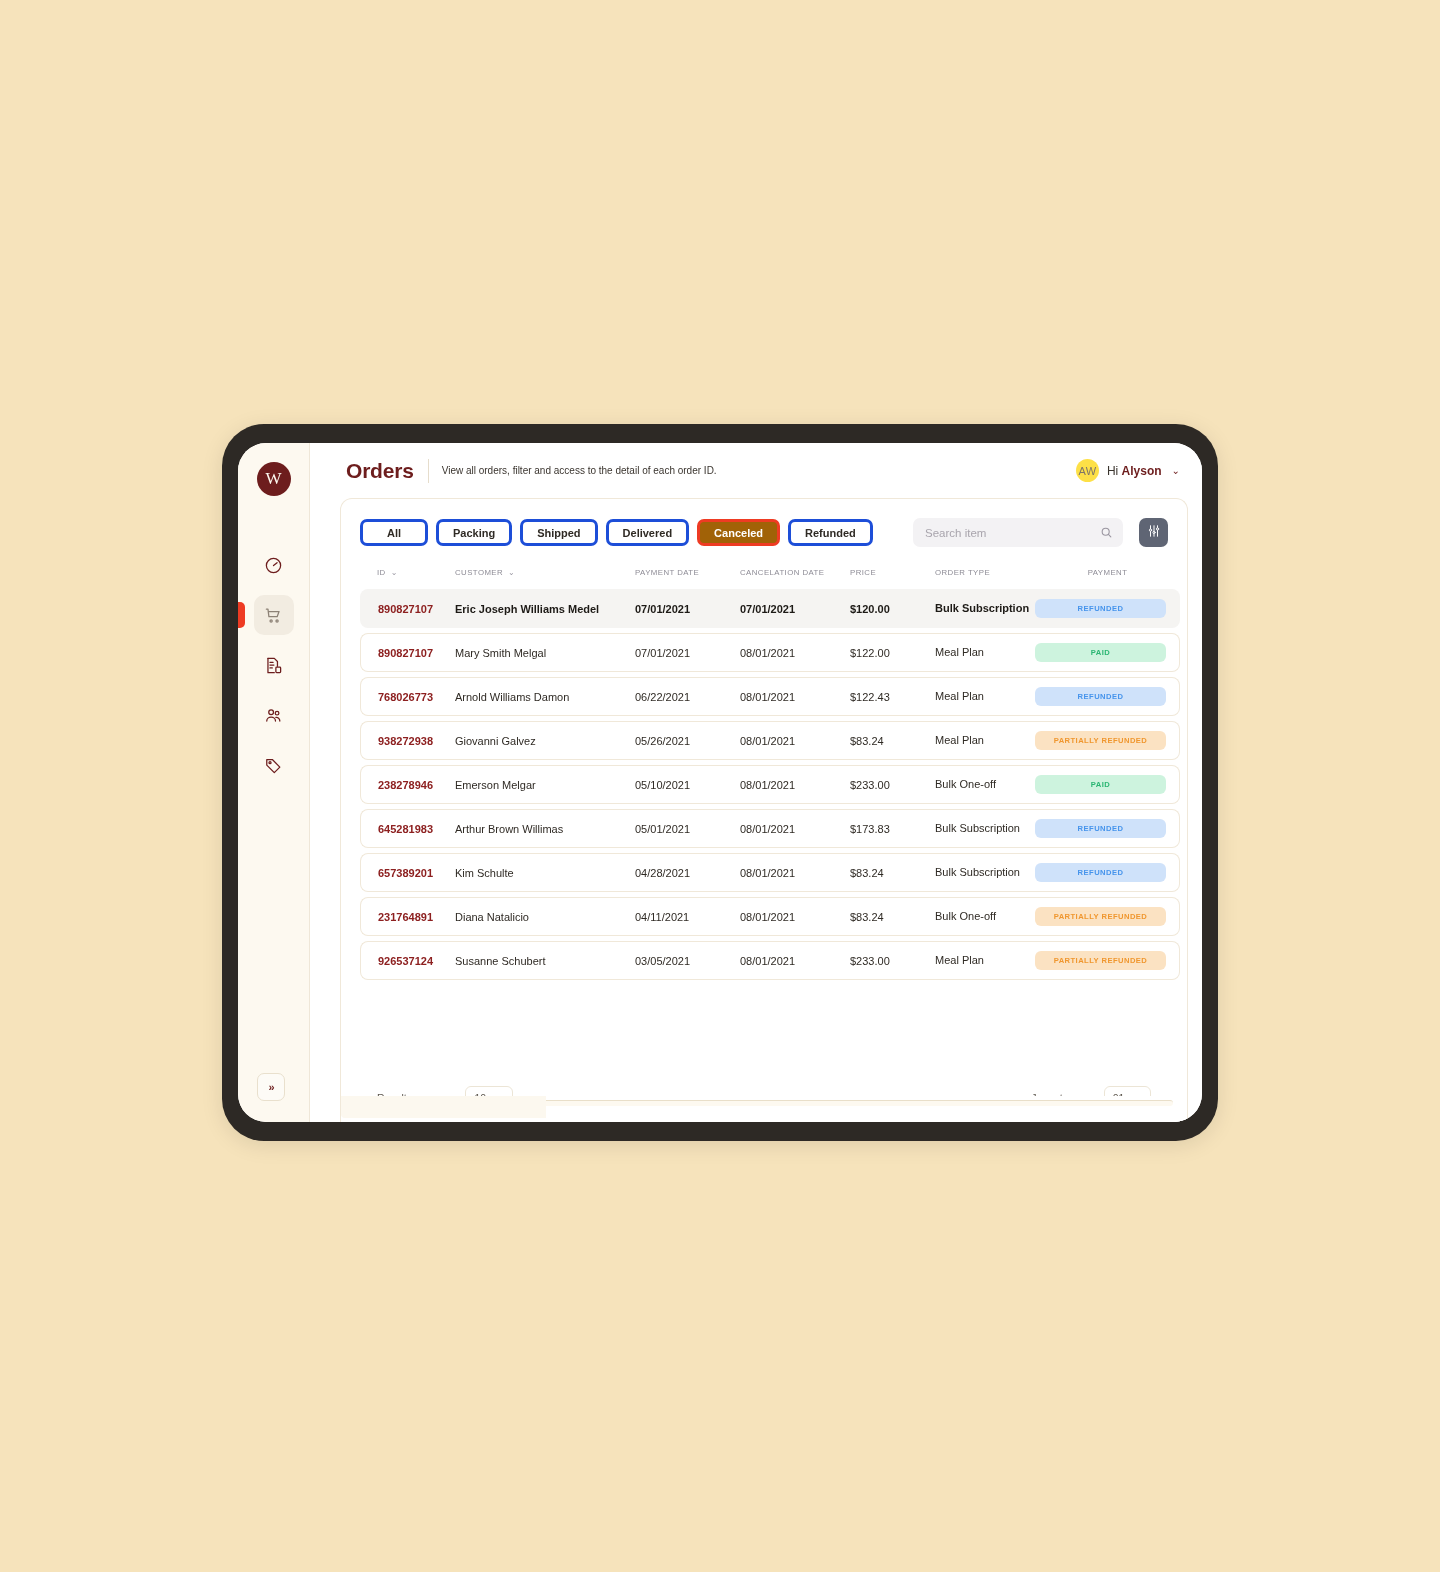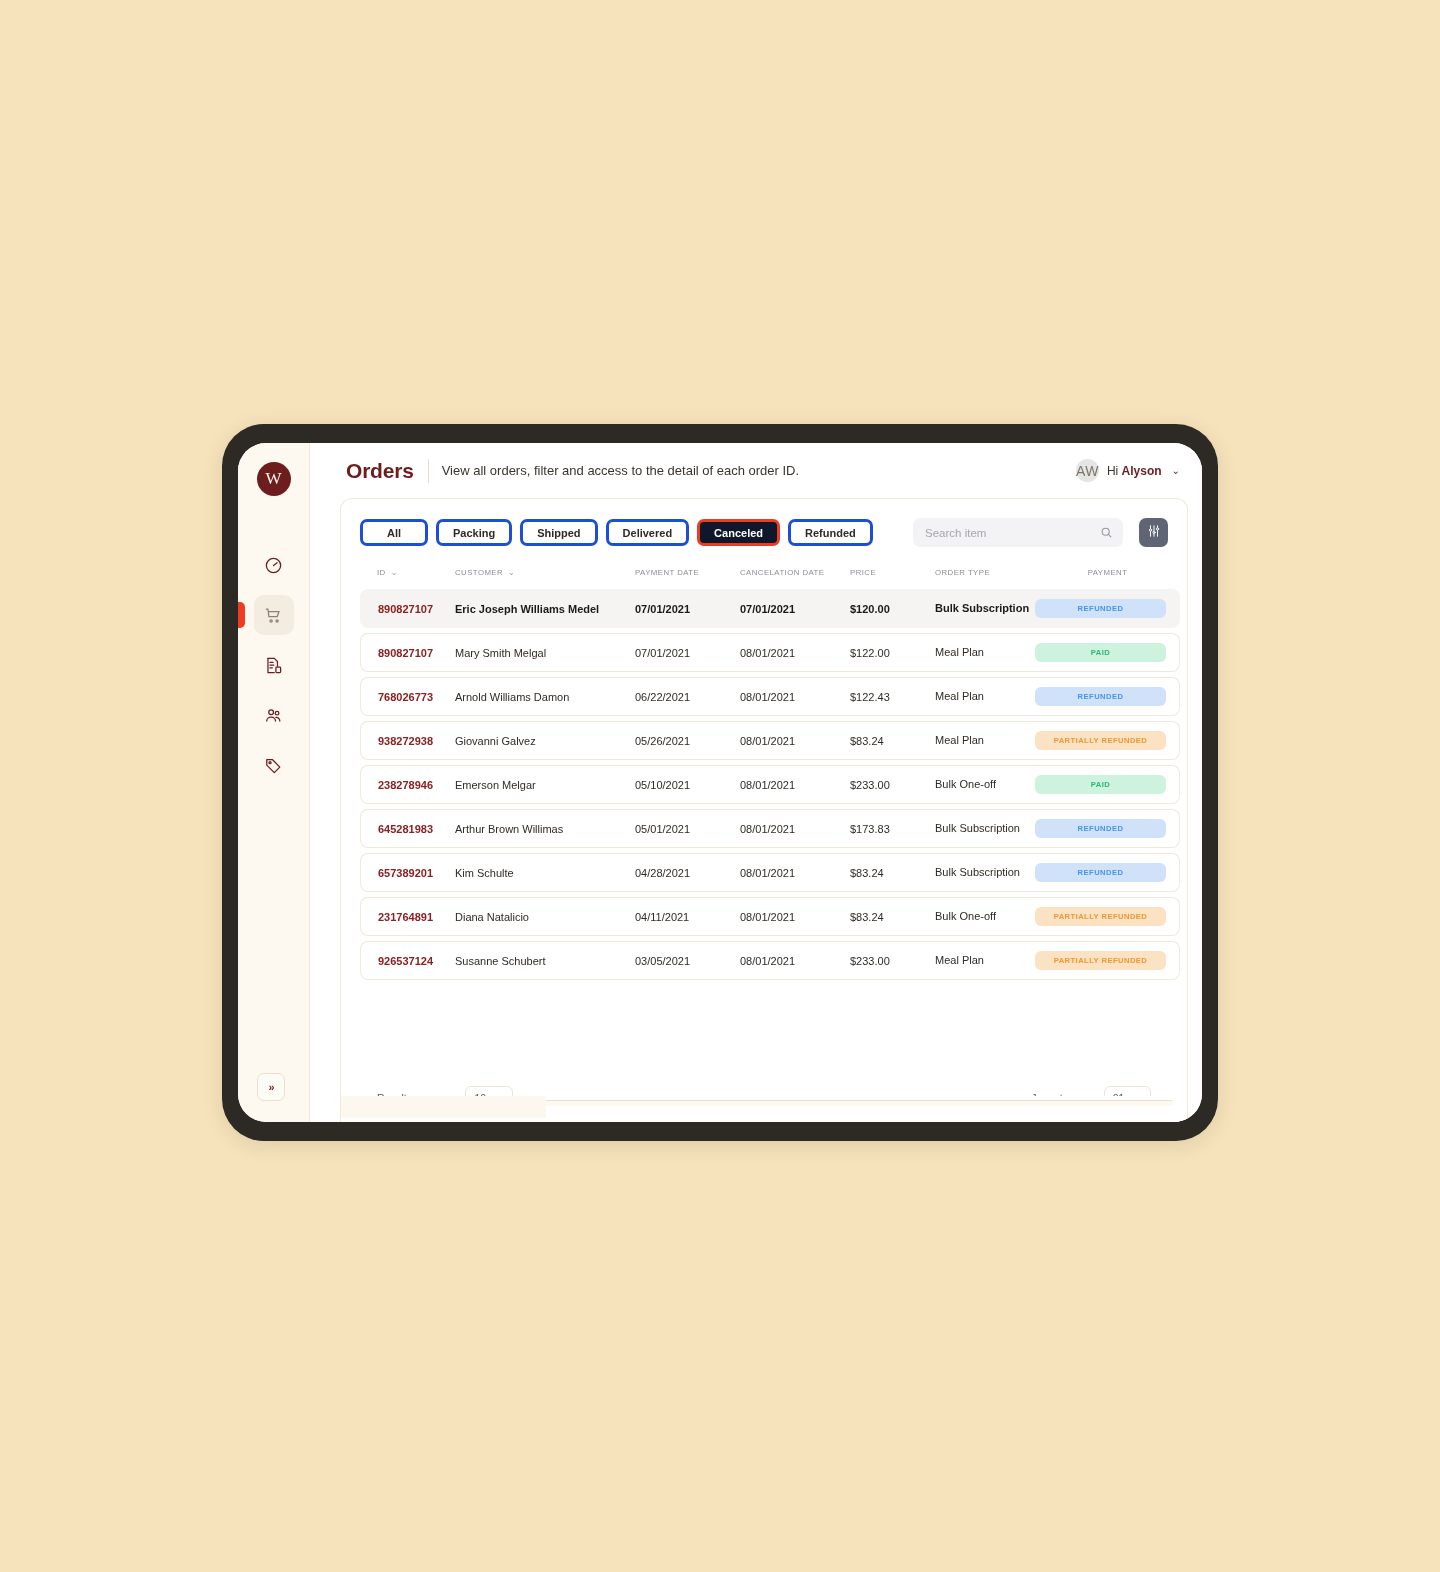--- a/index.html
+++ b/index.html
@@ -92,28 +92,28 @@
     padding: 0 22px 0 20px;
     flex: 0 0 55px;
   }
   #page-title {
     font-family: "Liberation Sans", sans-serif;
     font-size: 21px; font-weight: bold;
     color: #6d1d1d;
     letter-spacing: -0.2px;
   }
   #header-divider { width: 1px; height: 24px; background: #e6ddcc; margin: 0 13px 0 14px; }
-  #page-subtitle { font-size: 13px; color: #3a342e; }
+  #page-subtitle { font-size: 10px; color: #3a342e; }
   #header-spacer { flex: 1; }
   #user-menu { display: flex; align-items: center; gap: 8px; cursor: pointer; }
   #avatar {
     width: 23px; height: 23px; border-radius: 50%;
-    background: #e5e5e5; color: #7e7568;
-    display: flex; align-items: center; justify-content: center;
-    font-size: 14px; letter-spacing: 0.3px;
+    background: #fde047; color: #7e7568;
+    display: flex; align-items: center; justify-content: center;
+    font-size: 11px; letter-spacing: 0.3px;
   }
   #greeting { font-size: 12px; color: #3a342e; }
   #greeting b { color: #6d1d1d; }
   .caret { color: #6d1d1d; font-size: 10px; margin-left: 2px; }
 
   
   #content-card {
     margin: 0 14px 0 14px;
     flex: 1;
     background: #ffffff;
@@ -135,21 +135,21 @@
     border: 3px solid #1d4ed8;
     border-radius: 7px;
     background: #ffffff;
     font-family: "Liberation Sans", sans-serif;
     font-size: 11px; font-weight: bold;
     color: #2f2a24;
     cursor: pointer;
     display: flex; align-items: center; justify-content: center;
     white-space: nowrap;
   }
-  .filter-tab.active { background: #0f172a; border-color: #ee3b23; color: #ffffff; }
+  .filter-tab.active { background: #a16207; border-color: #ee3b23; color: #ffffff; }
   #toolbar-spacer { flex: 1; }
   #search-box {
     width: 210px; height: 29px;
     background: #f3f2f4;
     border-radius: 7px;
     display: flex; align-items: center;
     padding: 0 10px 0 12px;
   }
   #search-input {
     flex: 1; border: none; background: transparent; outline: none;

